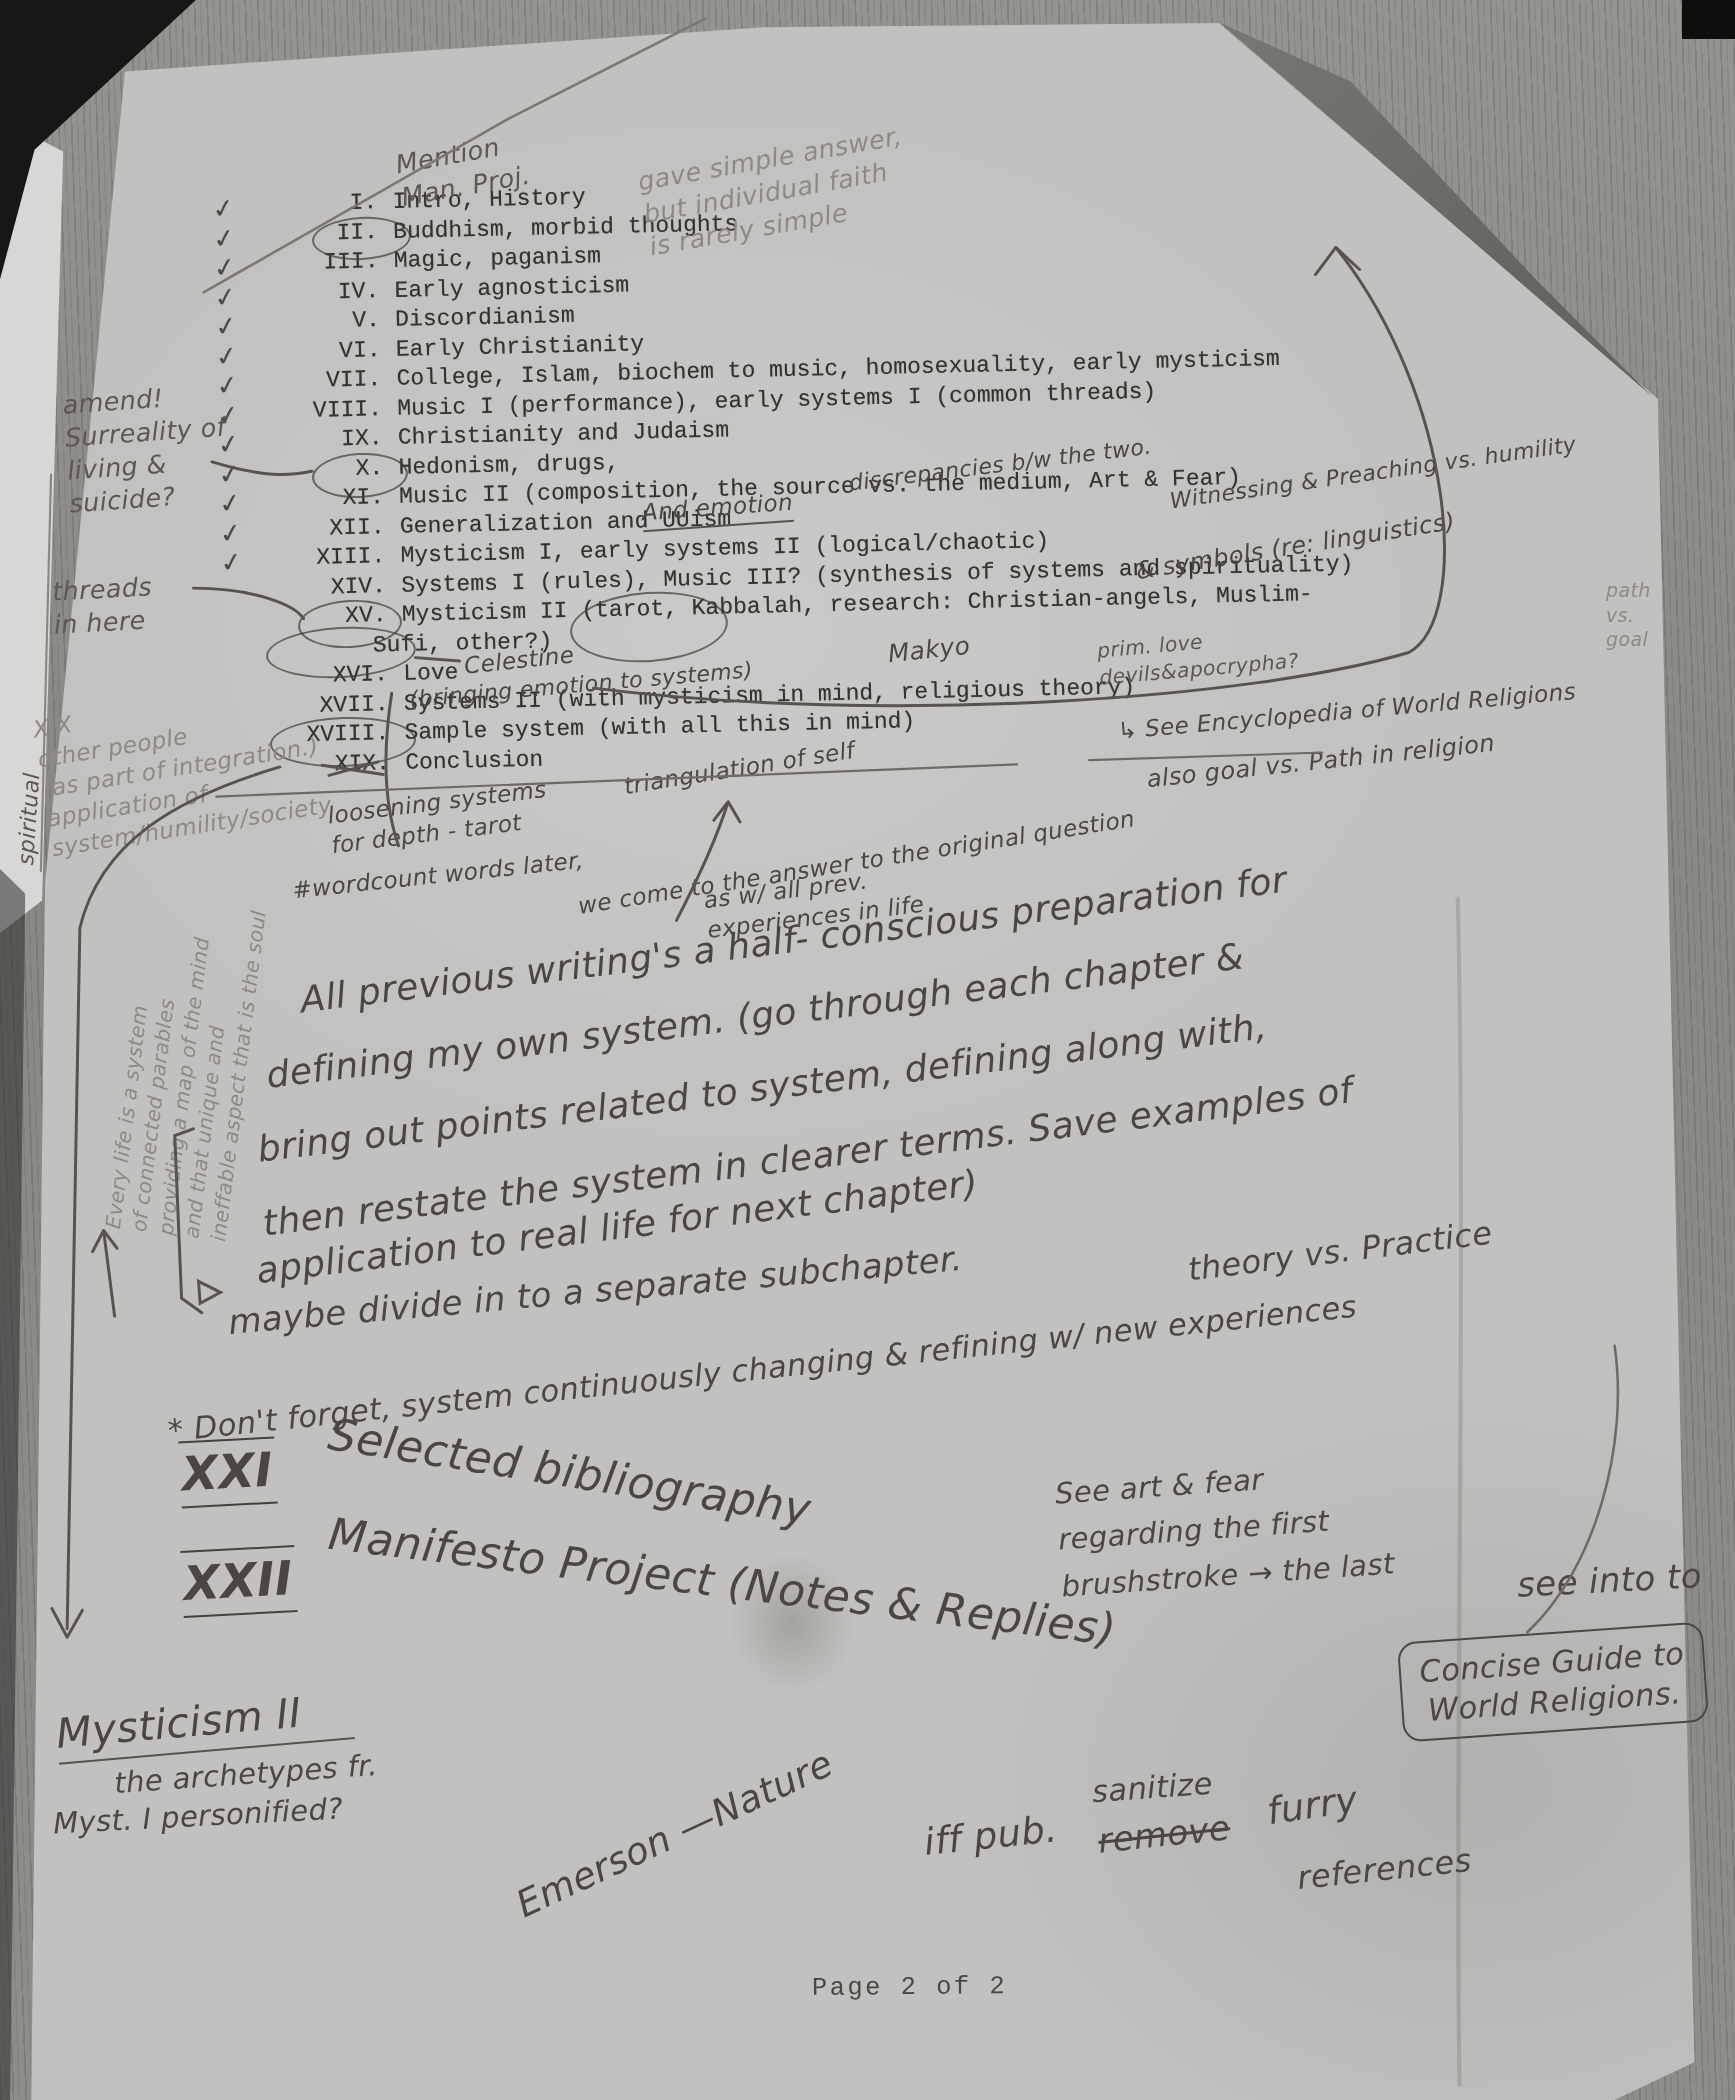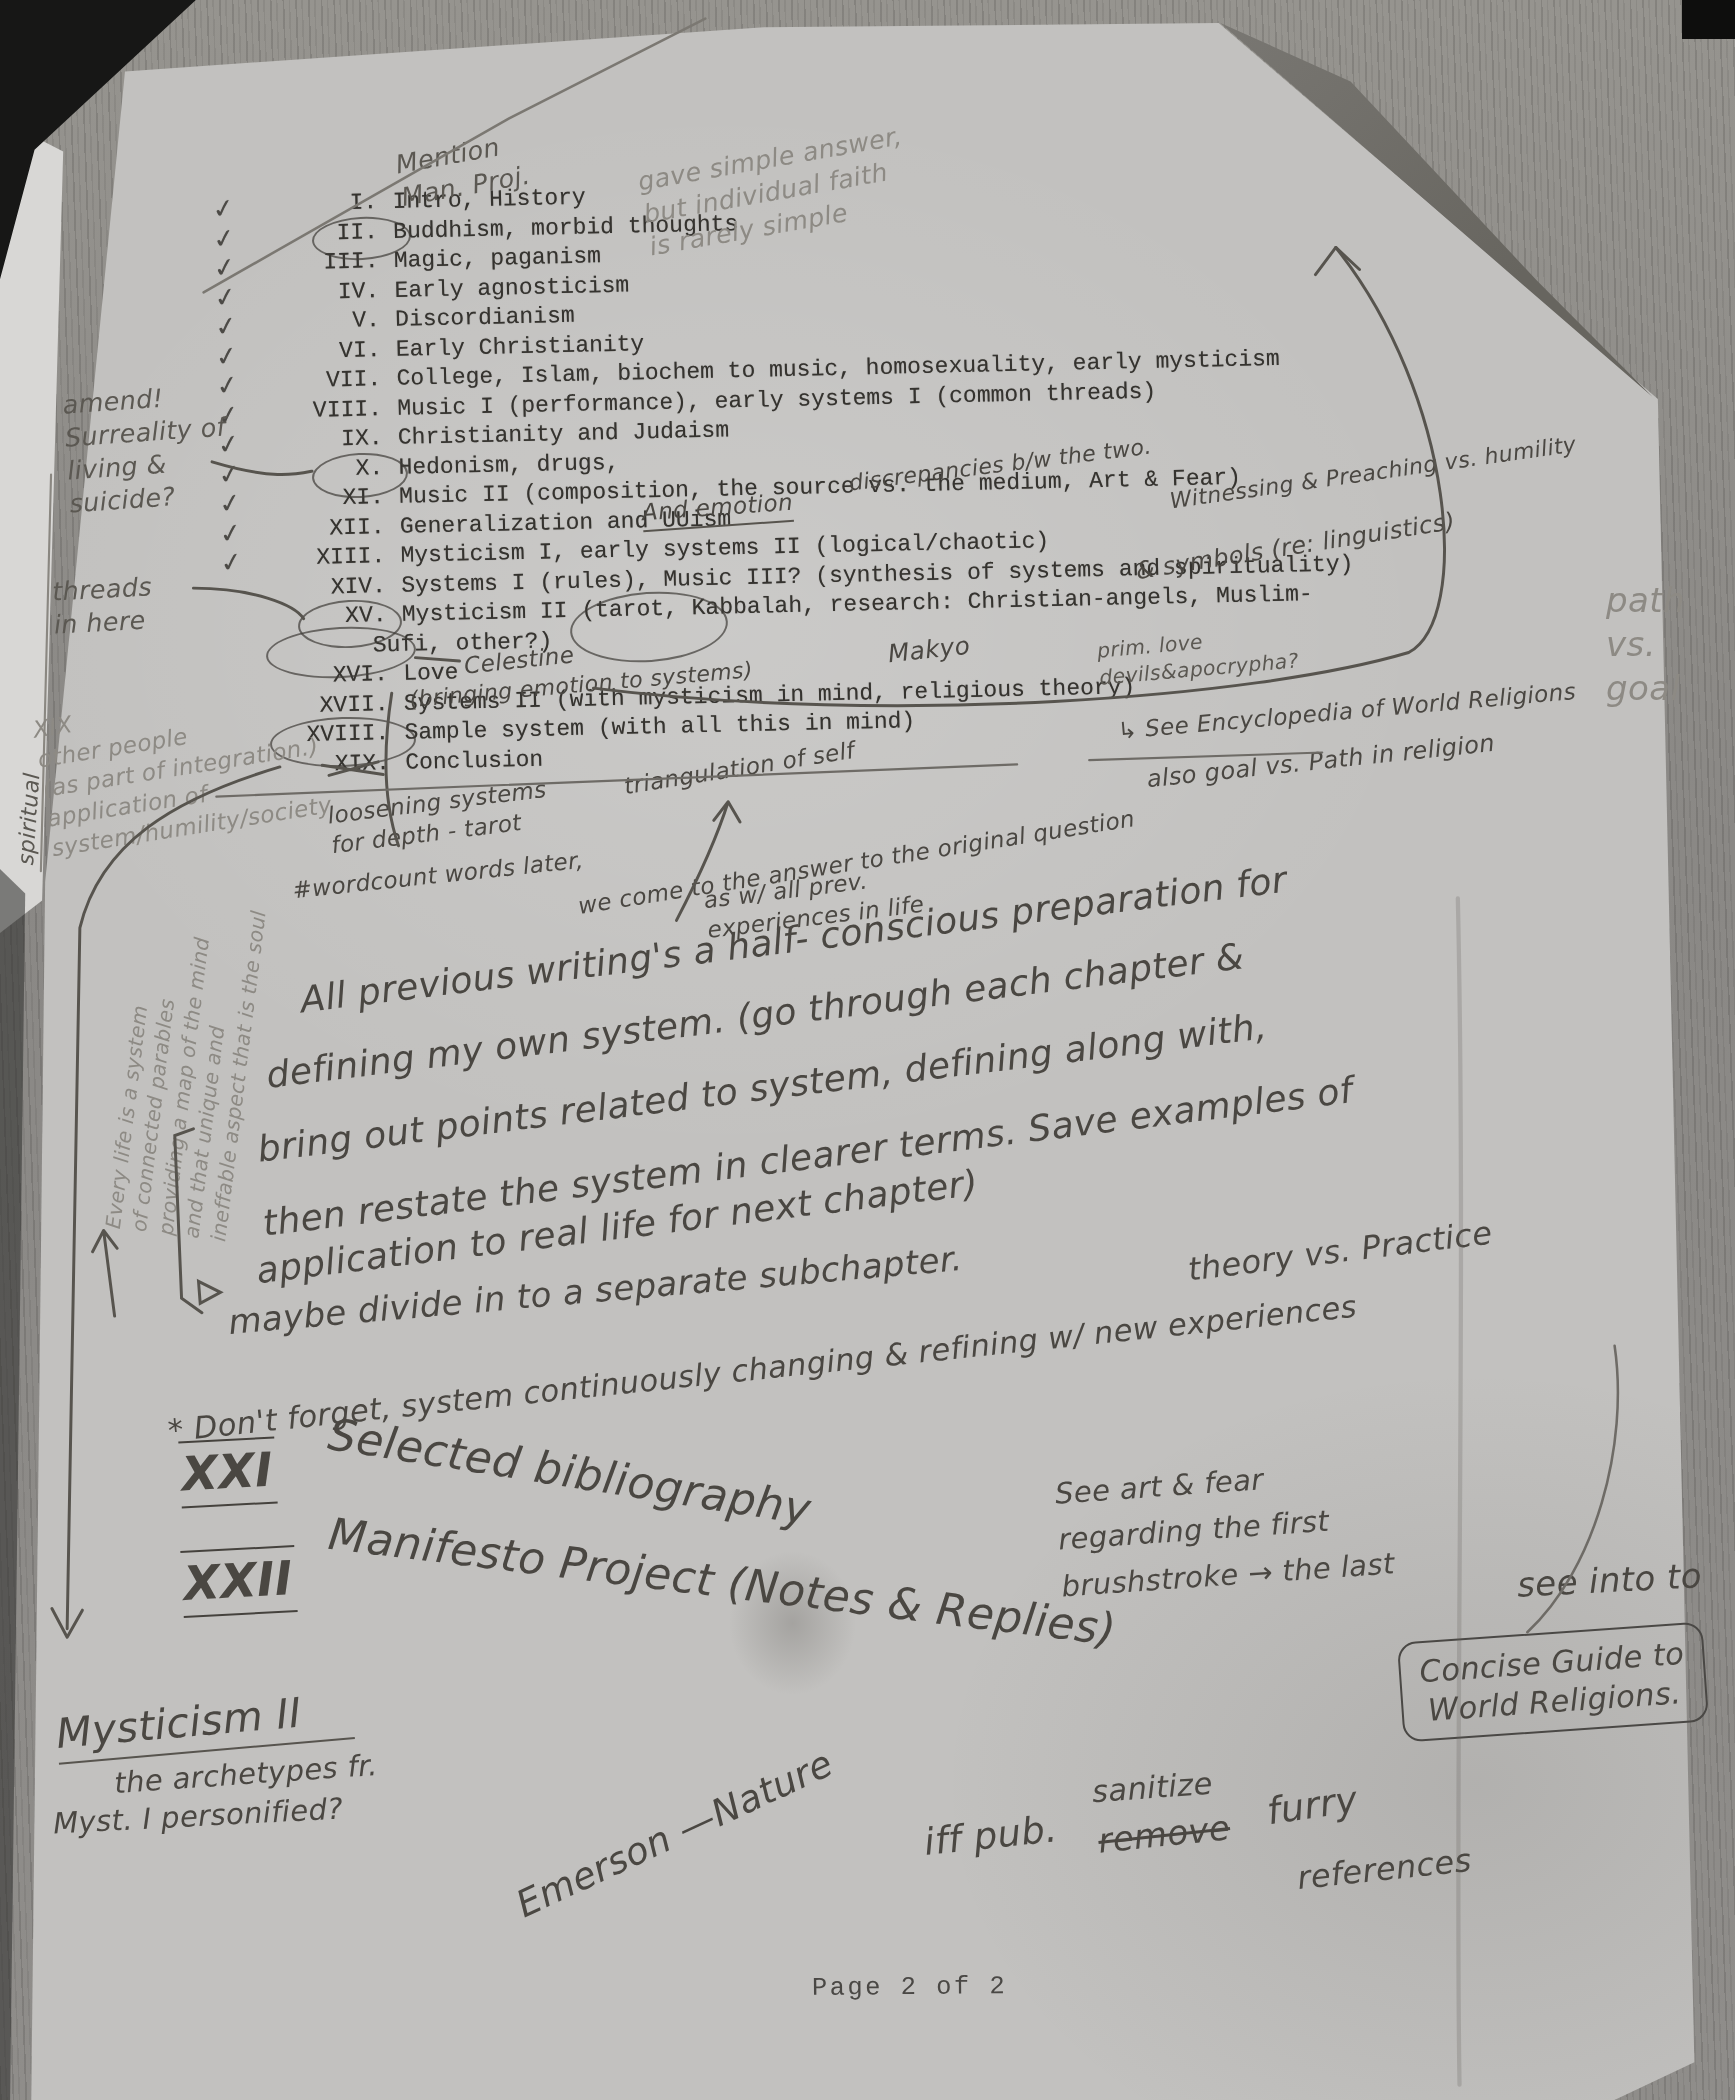--- a/index.html
+++ b/index.html
@@ -209,21 +209,21 @@
   <div class="hw hw-mid pre" style="left:53px;top:573px;font-size:25.4px;transform:rotate(-3deg)">threads
 in here</div>
   <div class="hw nw" style="left:848px;top:451px;font-size:22px;transform:rotate(-7deg)">discrepancies b/w the two.</div>
   <div class="hw nw" style="left:1168px;top:459px;font-size:22px;transform:rotate(-8deg)">Witnessing &amp; Preaching vs. humility</div>
   <div class="hw nw underlined" style="left:642px;top:493px;font-size:23px;transform:rotate(-4deg)">And emotion</div>
   <div class="hw nw" style="left:1134px;top:531px;font-size:24px;transform:rotate(-9deg)">&amp; symbols (re: linguistics)</div>
   <div class="hw nw" style="left:464px;top:646px;font-size:23px;transform:rotate(-6deg)">Celestine</div>
   <div class="hw nw" style="left:888px;top:634px;font-size:24.6px;transform:rotate(-6deg)">Makyo</div>
   <div class="hw hw-mid pre" style="left:1098px;top:629px;font-size:20.3px;transform:rotate(-5deg);line-height:1.35">prim. love
 devils&amp;apocrypha?</div>
-  <div class="hw hw-faint pre" style="left:1606px;top:578px;font-size:34px">path
+  <div class="hw hw-faint pre" style="left:1606px;top:578px;font-size:19px">path
 vs.
 goal</div>
   <div class="hw nw" style="left:409px;top:671px;font-size:22px;transform:rotate(-5deg)">(bringing emotion to systems)</div>
   <div class="hw nw" style="left:1117px;top:697px;font-size:23px;transform:rotate(-5deg)">↳ See Encyclopedia of World Religions</div>
   <div class="hw nw" style="left:1146px;top:746px;font-size:24px;transform:rotate(-6deg)">also goal vs. Path in religion</div>
   <div class="hw hw-faint pre" style="left:41px;top:693px;font-size:23px;transform:rotate(-9deg)">XIX
 other people
 (as part of integration.)
 application of
 system/humility/society</div>

